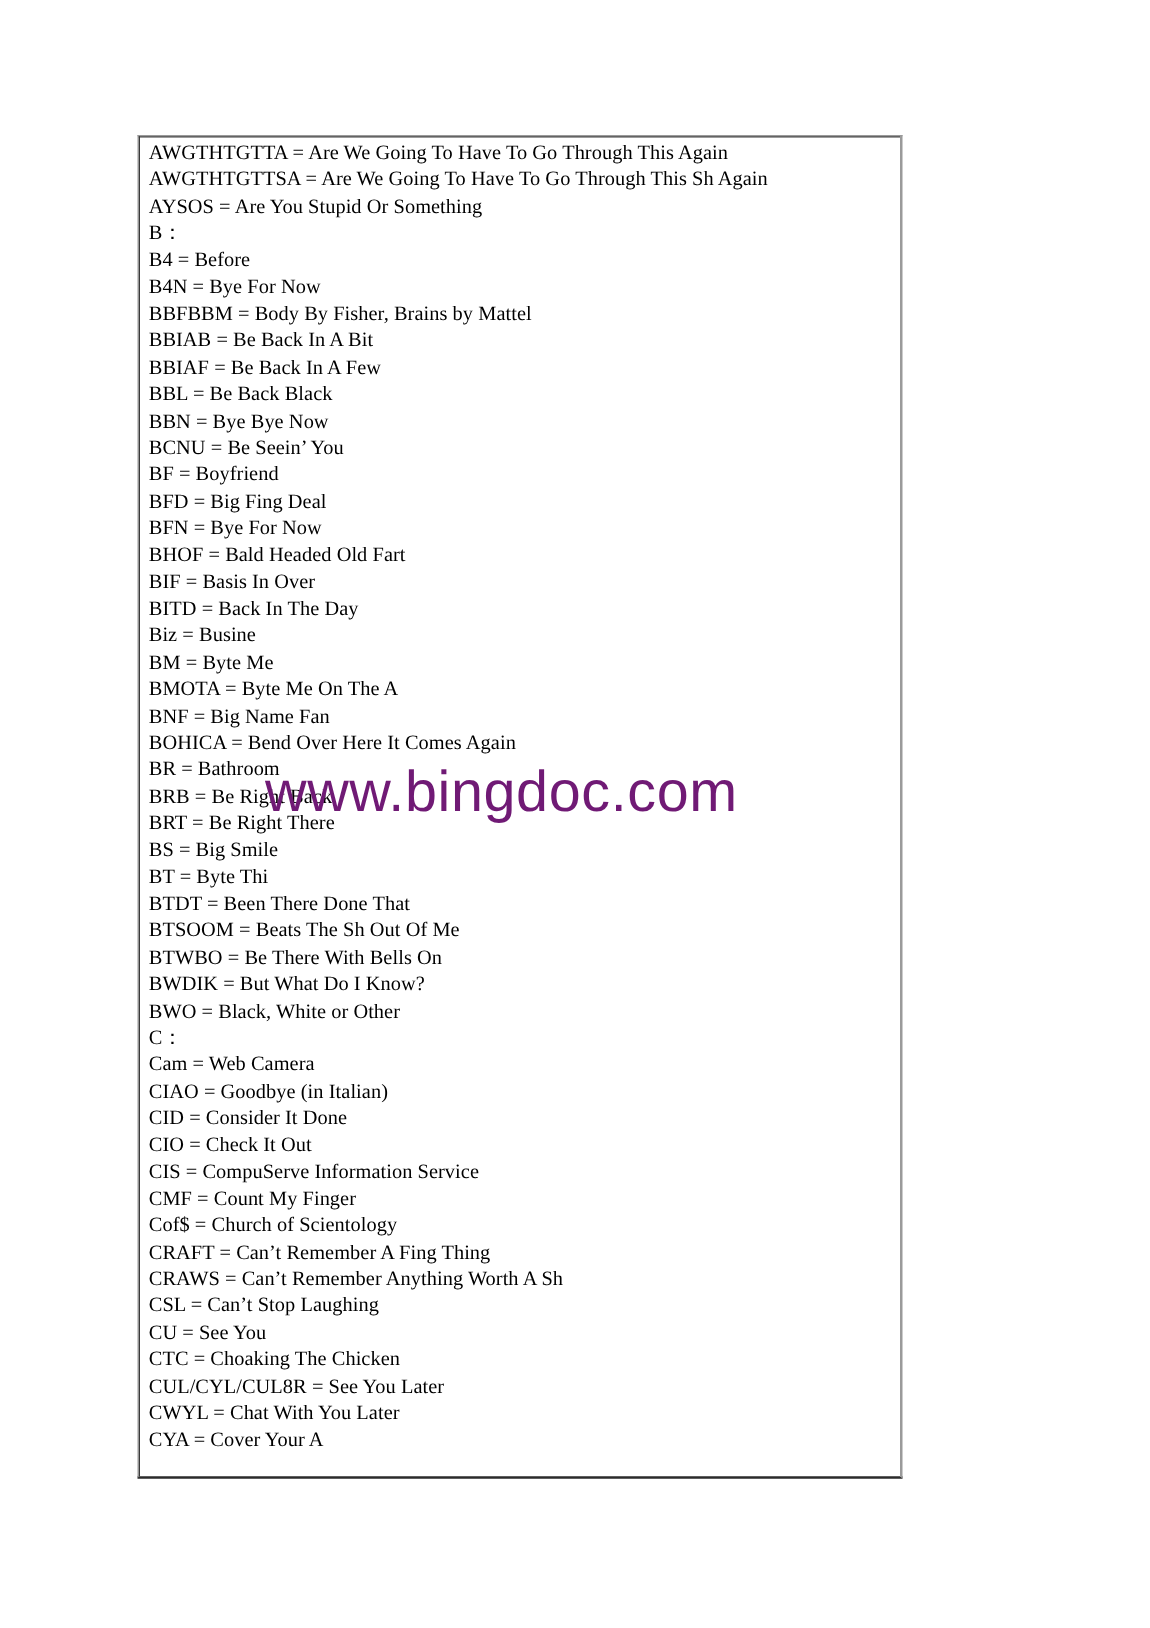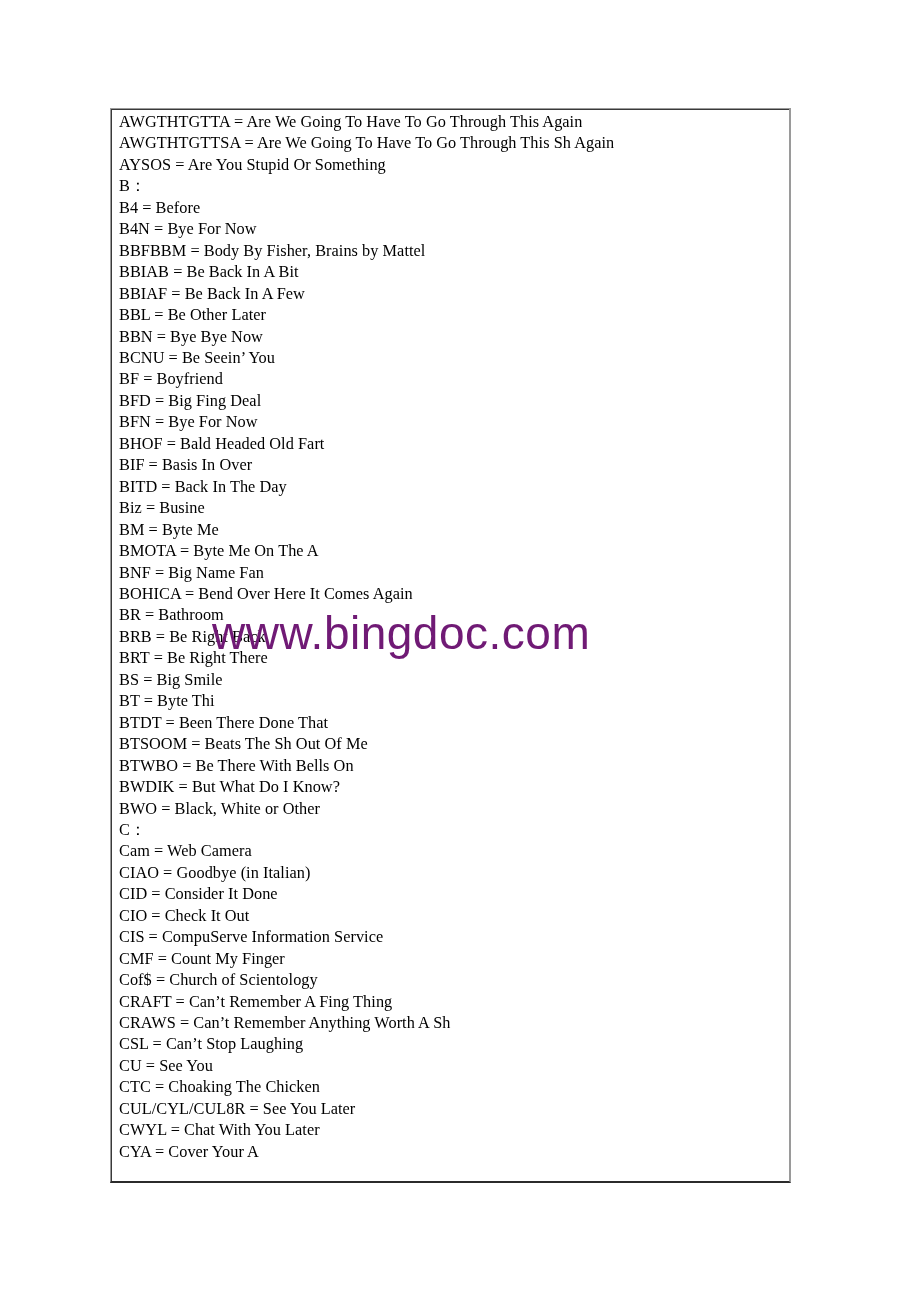--- a/index.html
+++ b/index.html
@@ -40,21 +40,21 @@
     pointer-events: none;
     z-index: 3;
     user-select: none;
   }
 
   
   #glossary-box {
     position: absolute;
     left: 110px;
     top: 108px;
-    width: 681px;
+    width: 612px;
     height: 1075px;
     box-sizing: border-box;
     background: transparent;
     border-top: 1px solid #9a9a9a;
     border-left: 1px solid #9a9a9a;
     border-right: 2px solid #9a9a9a;
     border-bottom: 2px solid #2b2b2b;
     z-index: 2;
   }
   
@@ -103,21 +103,21 @@
     <ul id="glossary-list">
         <li class="entry">AWGTHTGTTA = Are We Going To Have To Go Through This Again</li>
         <li class="entry">AWGTHTGTTSA = Are We Going To Have To Go Through This Sh Again</li>
         <li class="entry">AYSOS = Are You Stupid Or Something</li>
         <li class="entry section">B：</li>
         <li class="entry">B4 = Before</li>
         <li class="entry">B4N = Bye For Now</li>
         <li class="entry">BBFBBM = Body By Fisher, Brains by Mattel</li>
         <li class="entry">BBIAB = Be Back In A Bit</li>
         <li class="entry">BBIAF = Be Back In A Few</li>
-        <li class="entry">BBL = Be Other Later</li>
+        <li class="entry">BBL = Be Back Black</li>
         <li class="entry">BBN = Bye Bye Now</li>
         <li class="entry">BCNU = Be Seein’ You</li>
         <li class="entry">BF = Boyfriend</li>
         <li class="entry">BFD = Big Fing Deal</li>
         <li class="entry">BFN = Bye For Now</li>
         <li class="entry">BHOF = Bald Headed Old Fart</li>
         <li class="entry">BIF = Basis In Over</li>
         <li class="entry">BITD = Back In The Day</li>
         <li class="entry">Biz = Busine</li>
         <li class="entry">BM = Byte Me</li>

